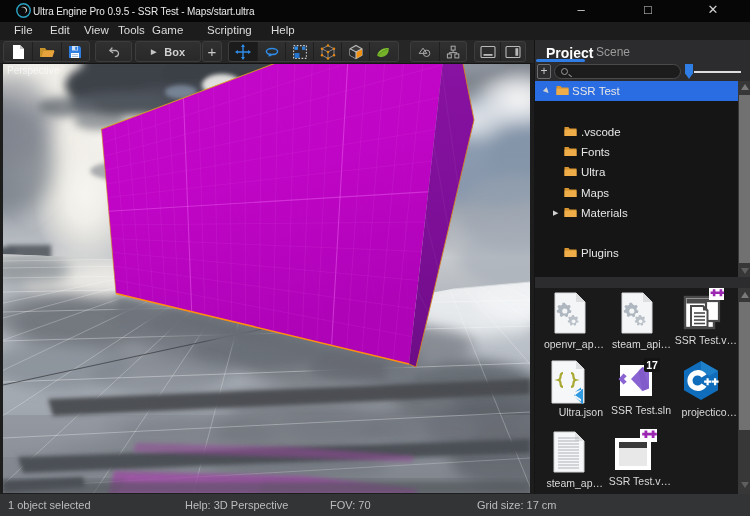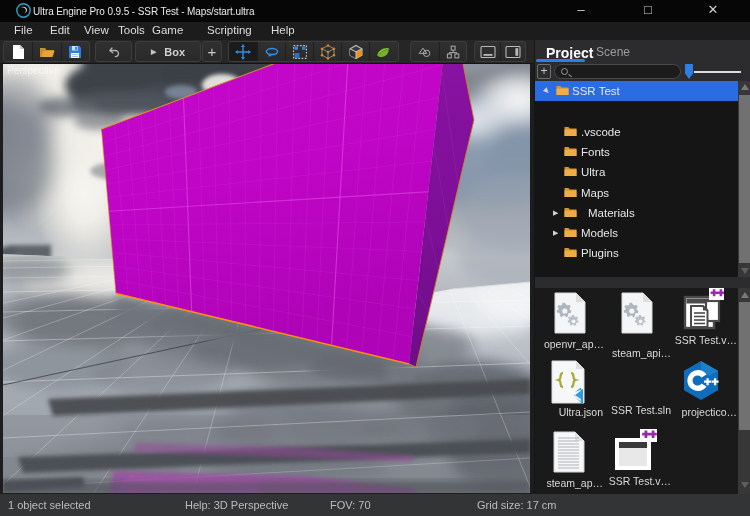--- a/index.html
+++ b/index.html
@@ -512,29 +512,21 @@
             <path d="M0.5 3.6h12V10H0.5z" fill="#eead49"></path>
           </svg>
           <span class="lbl" style="left:46px">Maps</span>
         </div>
         <div class="trow" style="top:122px">
           <span class="arrow" style="left:18px;top:6px">▶</span>
           <svg style="left:29px" width="13" height="11" viewBox="0 0 13 11">
             <path d="M0.5 1h4l1.2 1.5h6.8V10H0.5z" fill="#d8952f"></path>
             <path d="M0.5 3.6h12V10H0.5z" fill="#eead49"></path>
           </svg>
-          <span class="lbl" style="left:53px">Materials</span>
-        </div>
-        <div class="trow" style="top:142px">
-          <span class="arrow" style="left:18px;top:6px">▶</span>
-          <svg style="left:29px" width="13" height="11" viewBox="0 0 13 11">
-            <path d="M0.5 1h4l1.2 1.5h6.8V10H0.5z" fill="#d8952f"></path>
-            <path d="M0.5 3.6h12V10H0.5z" fill="#eead49"></path>
-          </svg>
-          <span class="lbl" style="left:46px">Models</span>
+          <span class="lbl" style="left:46px">Materials</span>
         </div>
         <div class="trow" style="top:162px">
           <svg style="left:29px" width="13" height="11" viewBox="0 0 13 11">
             <path d="M0.5 1h4l1.2 1.5h6.8V10H0.5z" fill="#d8952f"></path>
             <path d="M0.5 3.6h12V10H0.5z" fill="#eead49"></path>
           </svg>
           <span class="lbl" style="left:46px">Plugins</span>
         </div>
         <div class="sbar" style="left:203px;top:0px;height:196px">
 <div class="tri up" style="top:3px"></div>
@@ -562,21 +554,21 @@
 <path d="M23 1l9 9h-9z" fill="#dcdee0"></path>
 <g fill="#aeb6bf">
               <path d="M13 12.5a6 6 0 0 1 1.6.9l1.8-.6 1.4 2-1.3 1.4a6 6 0 0 1 .3 1.8l1.7.8-.7 2.3-1.9-.1a6 6 0 0 1-1.1 1.4l.4 1.9-2.2.9-1.1-1.6a6 6 0 0 1-1.8 0l-1.2 1.5-2.2-1 .5-1.9a6 6 0 0 1-1.1-1.4l-1.9 0-.6-2.3 1.7-.7a6 6 0 0 1 .3-1.8L4.3 14.8l1.5-1.9 1.8.7a6 6 0 0 1 1.6-.9l.2-2 2.4 0z"></path>
               <circle cx="11.8" cy="19" r="2.6" fill="#f4f5f6"></circle>
             </g>
 <g fill="#b9c0c8">
               <path d="M21.5 24.5a4.4 4.4 0 0 1 1.2.6l1.4-.5 1 1.5-1 1a4.4 4.4 0 0 1 .2 1.3l1.3.6-.5 1.7-1.4-.1a4.4 4.4 0 0 1-.8 1l.3 1.4-1.7.7-.8-1.2a4.4 4.4 0 0 1-1.3 0l-.9 1.1-1.6-.7.4-1.4a4.4 4.4 0 0 1-.8-1l-1.4 0-.4-1.7 1.2-.5a4.4 4.4 0 0 1 .2-1.3l-1-1 1.1-1.4 1.3.5a4.4 4.4 0 0 1 1.2-.6l.2-1.5 1.8 0z"></path>
               <circle cx="20.6" cy="29.3" r="1.9" fill="#f4f5f6"></circle>
             </g>
           </svg></div>
-        <div class="albl" style="left:66px;top:59px">steam_api…</div>
+        <div class="albl" style="left:66px;top:50px">steam_api…</div>
         <div class="aicon" style="left:146px;top:0px"><svg width="43" height="44" viewBox="0 0 43 44">
             <g>
 <rect x="4" y="9" width="29" height="31" fill="#ffffff" stroke="#4a4a4a" stroke-width="2.4"></rect>
 <rect x="5.5" y="10.5" width="26" height="5" fill="#4a4a4a"></rect>
 <rect x="25" y="13" width="13" height="20" fill="#ffffff" stroke="#4a4a4a" stroke-width="2.2"></rect>
 <path d="M10 18h12l4.5 4.5V39H10z" fill="#ffffff" stroke="#4a4a4a" stroke-width="2"></path>
 <path d="M22 18l4.5 4.5H22z" fill="#4a4a4a"></path>
 <g stroke="#4a4a4a" stroke-width="1.6">
                 <line x1="13" y1="25" x2="24" y2="25"></line>
                 <line x1="13" y1="28.5" x2="24" y2="28.5"></line>
@@ -596,20 +588,32 @@
 <g fill="none" stroke="#a8a832" stroke-width="2.2">
               <path d="M13 13c-2.5 0-2.5 2.2-2.5 3.8 0 1.5-.2 2.7-2 3.2 1.8.5 2 1.7 2 3.2 0 1.6 0 3.8 2.5 3.8"></path>
               <path d="M21 13c2.5 0 2.5 2.2 2.5 3.8 0 1.5.2 2.7 2 3.2-1.8.5-2 1.7-2 3.2 0 1.6 0 3.8-2.5 3.8"></path>
             </g>
 <g>
               <path d="M25 32l6-4.5v14l-6-4.5 8 7.5V29z" fill="#2f9ae0"></path>
               <path d="M24 36l9-7v11.5l-9-6z" fill="#2f9ae0"></path>
             </g>
           </svg></div>
         <div class="albl" style="left:-2px;top:118px">Ultra.json</div>
+        <div class="aicon" style="left:79px;top:70px"><svg width="46" height="42" viewBox="0 0 46 42">
+            <rect x="6" y="7" width="32" height="31" fill="#ffffff"></rect>
+<g fill="#8a63d2">
+              <path d="M28.5 9 17 21l11.5 12 6.5-2.6V11.6z"></path>
+              <path d="M9.5 15.5 4.5 21l5 5.5 3.2-2.7L9.9 21l2.8-2.8z"></path>
+              <path d="M28.5 9l-4 3.5 4 21-4-3.5 4 3 6.5-2.6z" fill="#7a53c2" opacity="0.5"></path>
+            </g>
+<g>
+              <rect x="30" y="0" width="16" height="14" rx="2" fill="#141414"></rect>
+              <text x="38" y="11" font-family="Liberation Sans, sans-serif" font-size="10.5" font-weight="bold" fill="#ffffff" text-anchor="middle">17</text>
+            </g>
+          </svg></div>
         <div class="albl" style="left:66px;top:116px">SSR Test.sln</div>
         <div class="aicon" style="left:146px;top:72px"><svg width="40" height="42" viewBox="0 0 40 42">
             <path d="M20 1l17 9.8v19.4L20 40 3 30.2V10.8z" fill="#0f6dbb"></path>
 <path d="M20 1l17 9.8-8.5 5L20 11z" fill="#2c8fd6" opacity="0.55"></path>
 <path d="M25.5 14.5a10.5 10.5 0 1 0 0 12l-5-3a5 5 0 1 1 0-6z" fill="#ffffff"></path>
 <g fill="#ffffff">
               <path d="M25.5 18.2h2.2v2.4h2.4v2.2h-2.4v2.4h-2.2v-2.4h-2.4v-2.2h2.4z"></path>
               <path d="M33 18.2h2.2v2.4h2.4v2.2h-2.4v2.4H33v-2.4h-2.4v-2.2H33z"></path>
             </g>
           </svg></div>

